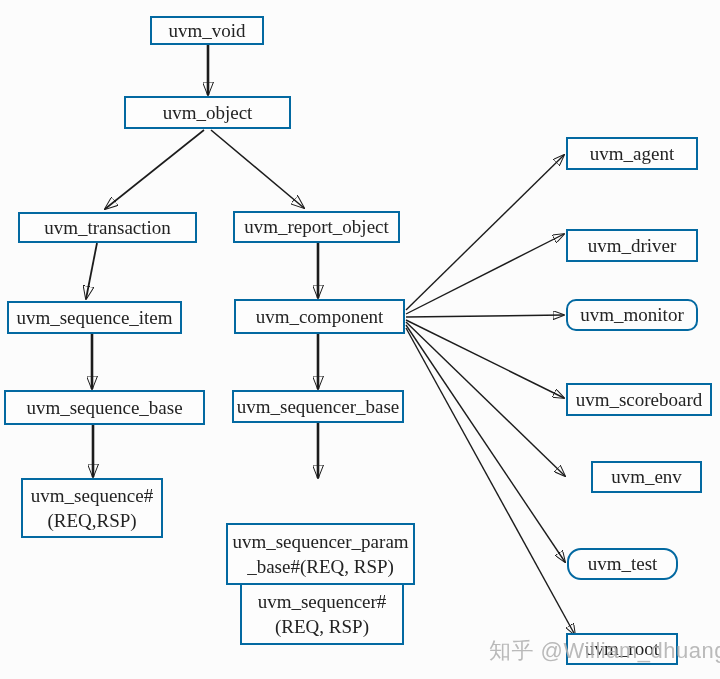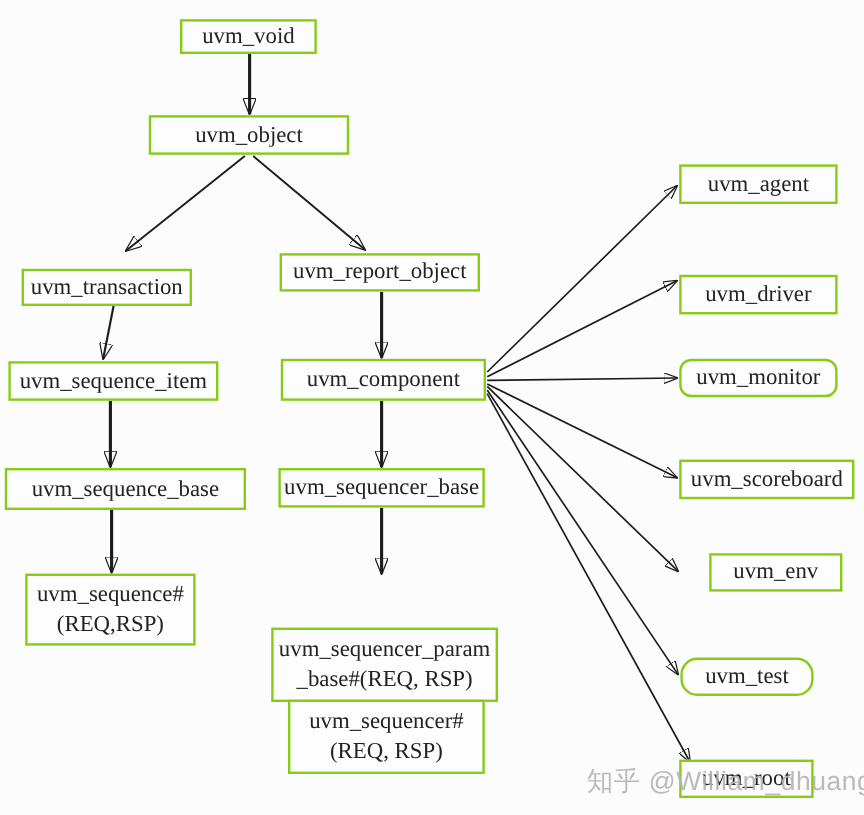--- a/index.html
+++ b/index.html
@@ -23,21 +23,21 @@
     height: 679px;
     z-index: 1;
   }
   .edges line, .edges path {
     stroke: #1c1c1c;
     fill: none;
   }
   .node {
     position: absolute;
     box-sizing: border-box;
-    border: 2px solid #84cc16;
+    border: 2px solid #0369a1;
     background: #fdfdfd;
     display: flex;
     align-items: center;
     justify-content: center;
     text-align: center;
     white-space: pre-line;
     font-size: 19px;
     line-height: 1.32;
     color: #232323;
     z-index: 2;
@@ -88,21 +88,21 @@
     <line x1="406" y1="317" x2="564" y2="315" stroke-width="1.4" marker-end="url(#ah-small)"></line>
     <line x1="406" y1="320" x2="564" y2="398" stroke-width="1.4" marker-end="url(#ah-small)"></line>
     <line x1="406" y1="322" x2="565" y2="476" stroke-width="1.4" marker-end="url(#ah-small)"></line>
     <line x1="406" y1="325" x2="565" y2="562" stroke-width="1.4" marker-end="url(#ah-small)"></line>
     <line x1="406" y1="328" x2="575" y2="635" stroke-width="1.4" marker-end="url(#ah-small)"></line>
   </svg>
 
   <div class="node" style="left:150px; top:16px;  width:114px; height:29px;">uvm_void</div>
   <div class="node" style="left:124px; top:96px;  width:167px; height:33px;">uvm_object</div>
 
-  <div class="node" style="left:18px;  top:224px; width:142px; height:31px;">uvm_transaction</div>
+  <div class="node" style="left:18px;  top:212px; width:179px; height:31px;">uvm_transaction</div>
   <div class="node small-pad" style="left:7px;   top:301px; width:175px; height:33px;">uvm_sequence_item</div>
   <div class="node small-pad" style="left:4px;   top:390px; width:201px; height:35px;">uvm_sequence_base</div>
   <div class="node" style="left:21px;  top:478px; width:142px; height:60px;">uvm_sequence#
 (REQ,RSP)</div>
 
   <div class="node" style="left:234px; top:299px; width:171px; height:35px;">uvm_component</div>
   <div class="node" style="left:233px; top:211px; width:167px; height:32px;">uvm_report_object</div>
   <div class="node small-pad" style="left:232px; top:390px; width:172px; height:33px;">uvm_sequencer_base</div>
   <div class="node small-pad" style="left:226px; top:479px; width:189px; height:62px;margin-top:44px;">uvm_sequencer_param
 _base#(REQ, RSP)</div>

